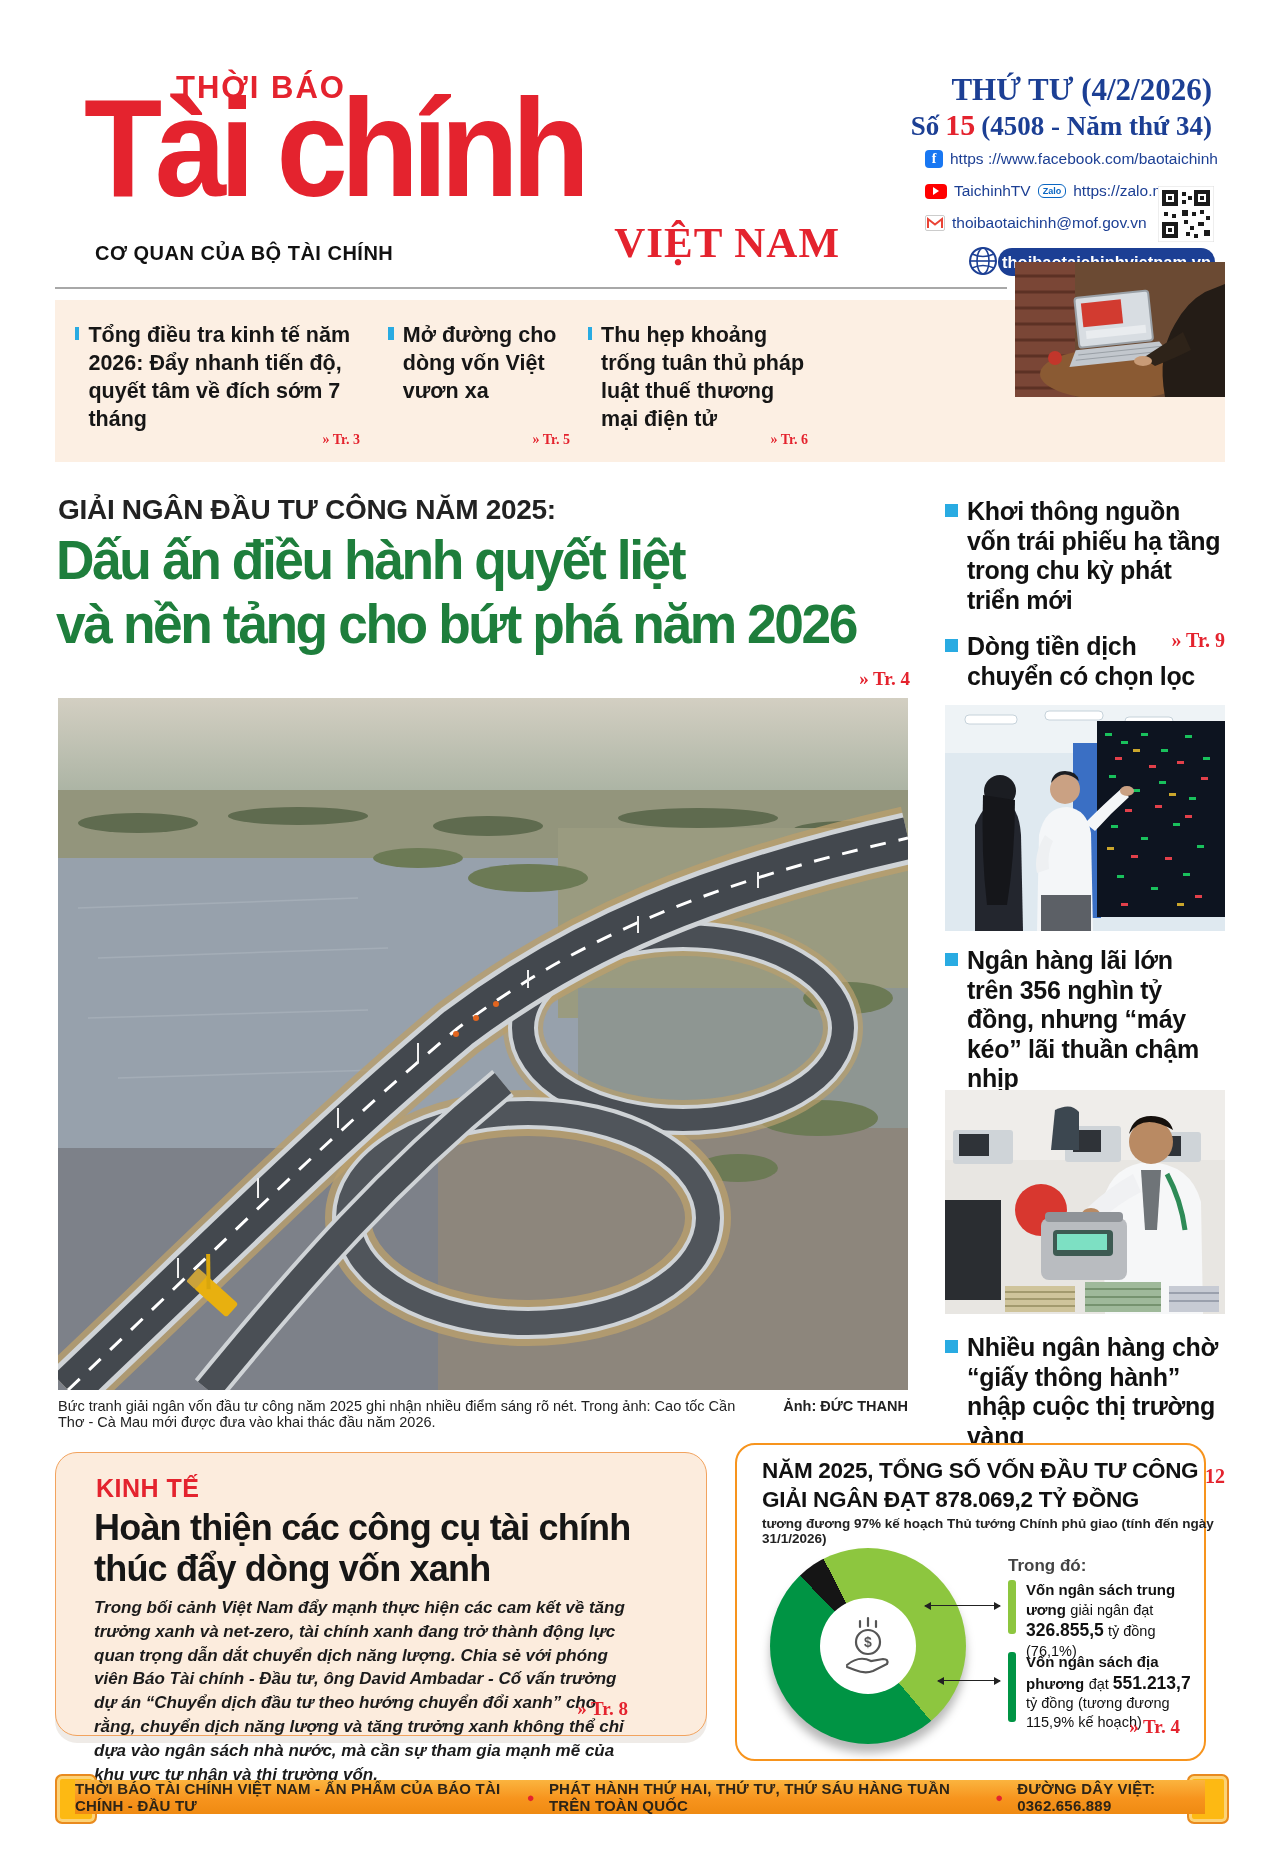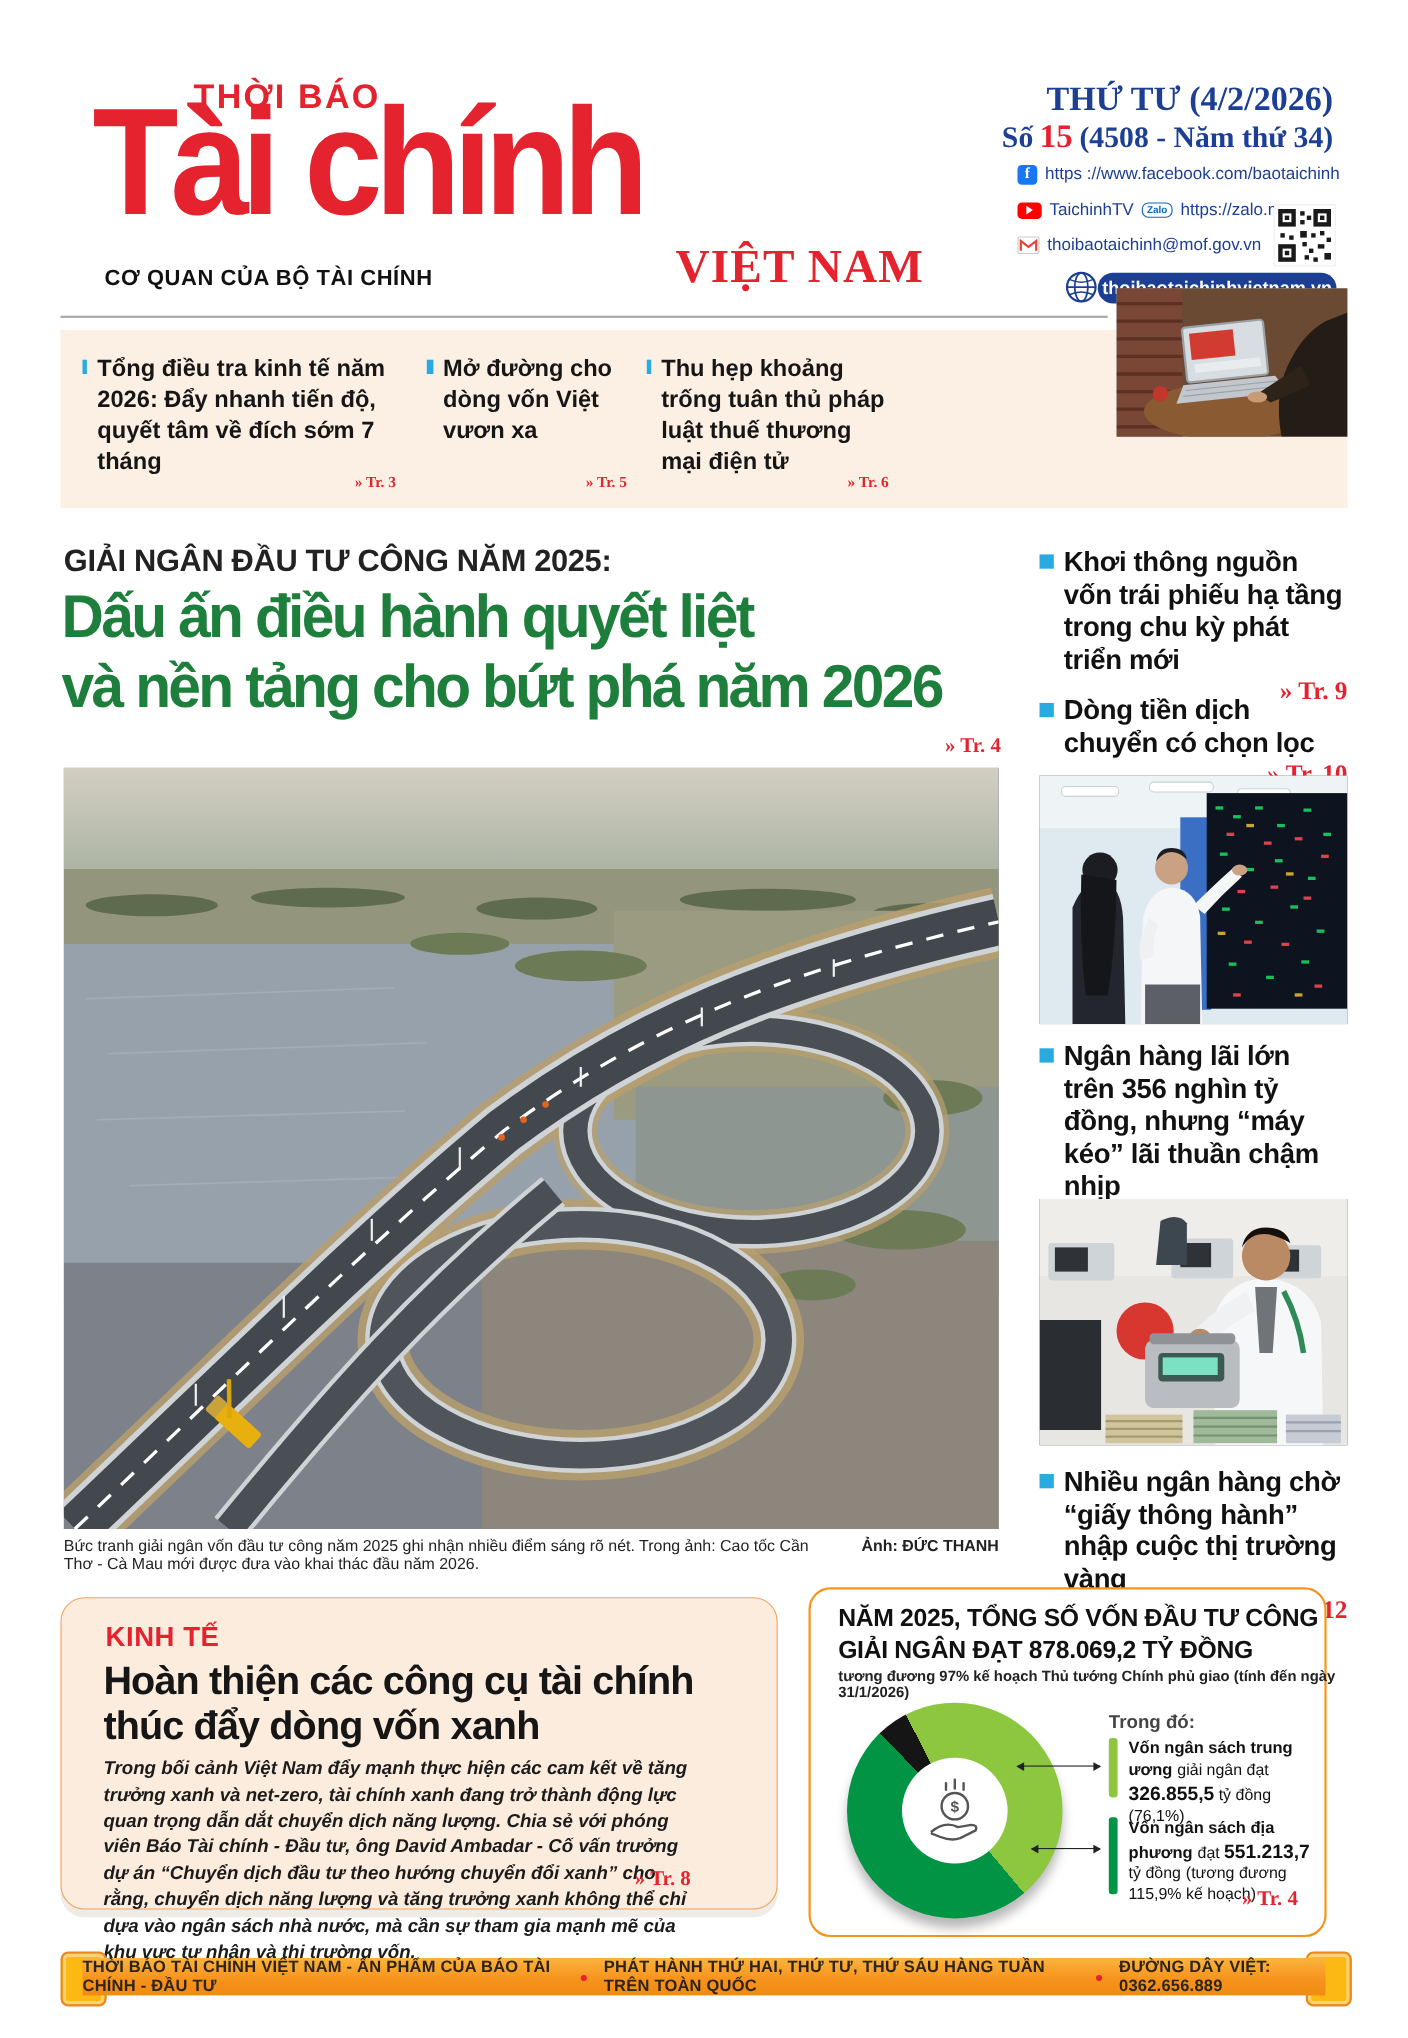--- a/index.html
+++ b/index.html
@@ -48,21 +48,21 @@
             transform:scaleX(.97);transform-origin:left;white-space:nowrap;}
   .lead-ref{left:760px;top:668px;width:150px;text-align:right;font-size:19px;}
   .caption-row{left:58px;top:1398px;width:850px;display:flex;justify-content:space-between;
                font-size:14.5px;color:#222;}
   .caption-row .credit{font-weight:700;white-space:nowrap;margin-left:18px;}
 
   
   .side-item{position:absolute;left:945px;width:280px;}
   .side-flex{display:flex;align-items:flex-start;}
   .side-title{font-size:25px;font-weight:700;line-height:1.18;color:#111;letter-spacing:-.3px;}
-  .side-ref{text-align:right;margin-top:0;font-size:23px;}
+  .side-ref{text-align:right;margin-top:14px;font-size:20px;}
   .side-photo{position:absolute;left:945px;width:280px;overflow:hidden;}
 
   
   .photo{overflow:hidden;background:#888;}
   .photo svg{display:block;}
 
   
   .eco-box{left:55px;top:1452px;width:650px;height:282px;background:#fcecdd;border:1.5px solid #f2a35e;
            border-radius:22px;box-shadow:0 7px 0 rgba(120,90,60,.12);}
   .eco-label{left:96px;top:1474px;font-size:25px;font-weight:800;color:#e4232e;letter-spacing:.5px;}

